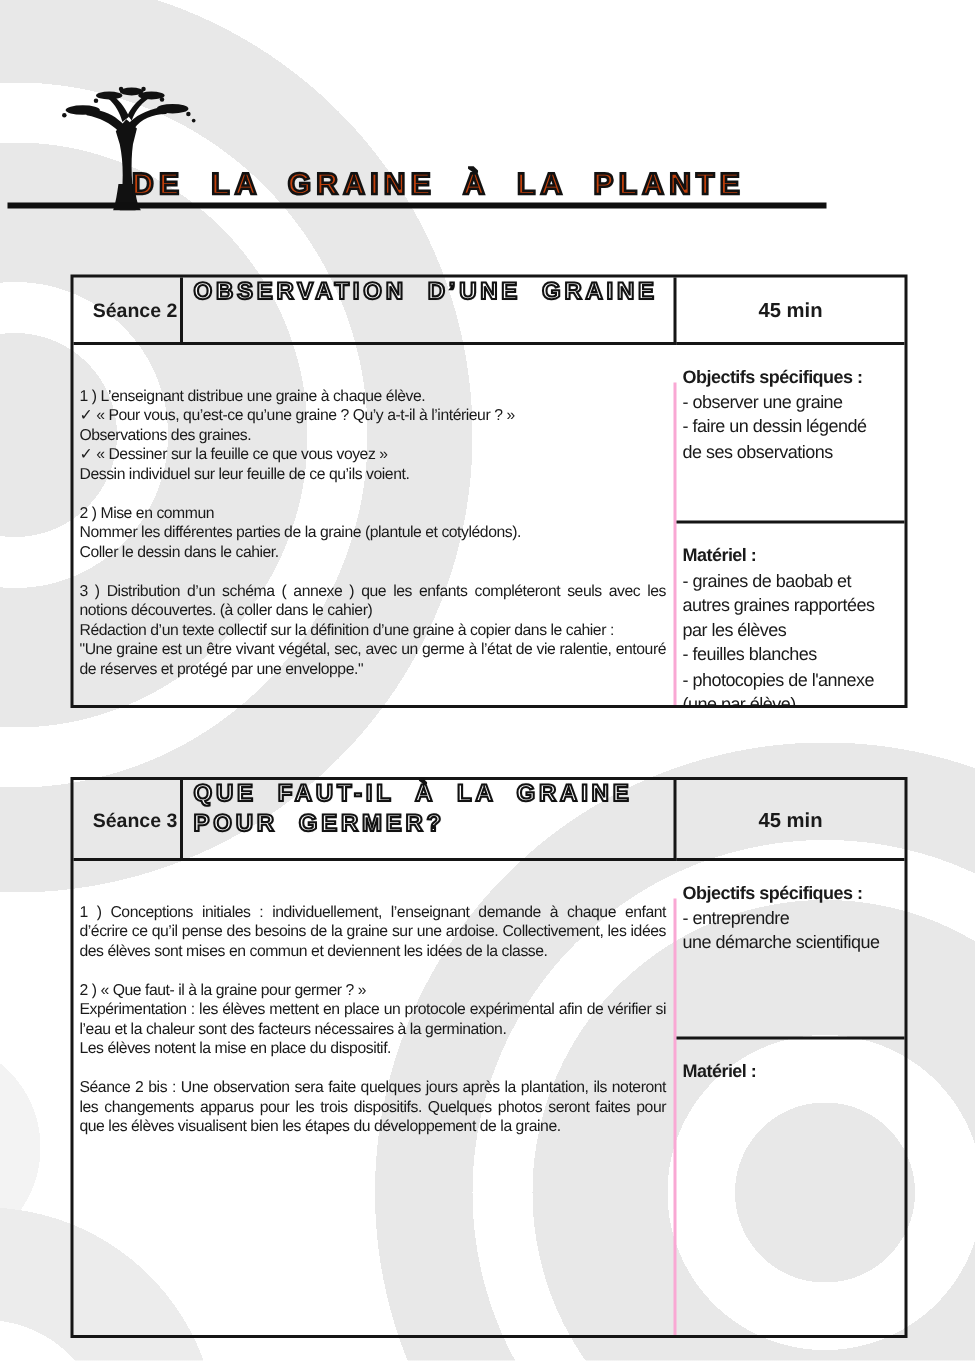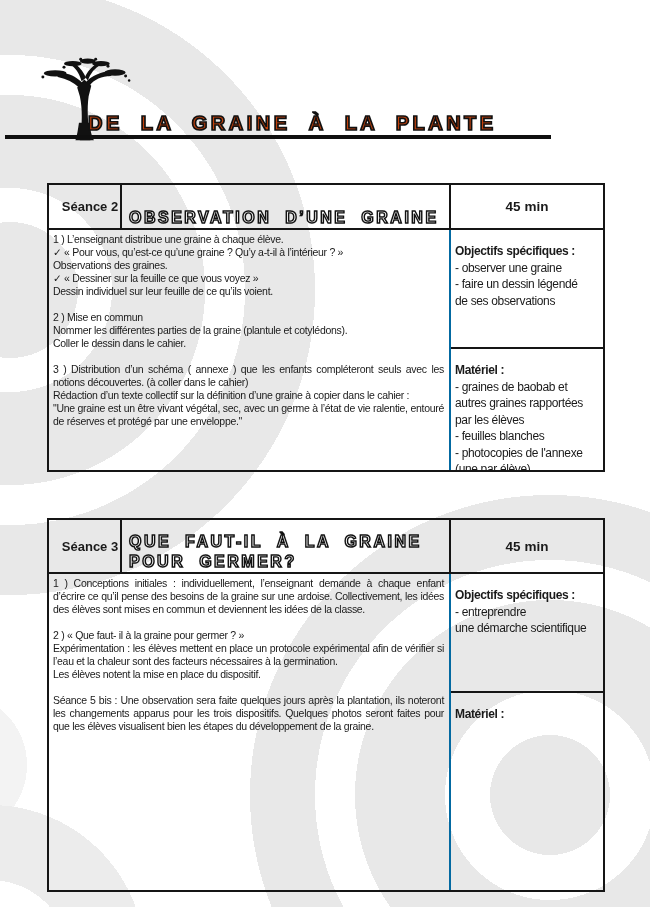--- a/index.html
+++ b/index.html
@@ -63,45 +63,46 @@
 
   .c-label {
     grid-column: 1; grid-row: 1;
     border-right: 2px solid #151515; border-bottom: 2px solid #151515;
     display: flex; align-items: center; justify-content: center;
     font-size: 13px; font-weight: bold; padding-left: 11px;
   }
   .c-title {
     grid-column: 2; grid-row: 1;
     border-right: 2px solid #151515; border-bottom: 2px solid #151515;
-    display: flex; align-items: flex-end;
+    display: flex; align-items: flex-start;
     padding-left: 7px;
   }
   .stencil {
     font-size: 16px; font-weight: 800;
     letter-spacing: 2.5px; word-spacing: 7px;
     line-height: 20px;
     color: #ffffff;
     -webkit-text-stroke: 1.4px #111;
     text-shadow: 0 0 1px #111;
     white-space: pre-line;
   }
   .c-time {
     grid-column: 3; grid-row: 1;
     border-bottom: 2px solid #151515;
     display: flex; align-items: center; justify-content: center;
     font-size: 13.5px; font-weight: bold;
   }
   .c-body {
     grid-column: 1 / 3; grid-row: 2 / 4;
-    border-right: 2px solid #0369a1;
+    border-right: 2px solid #f9a8d4;
     padding: 3px 5px 3px 4px;
     font-size: 10.5px; line-height: 13px; letter-spacing: -0.3px;
     text-align: justify;
     overflow: hidden;
+    margin-top: 25px;
   }
   .para { white-space: pre-line; }
   .para + .para { margin-top: 13px; }
   .c-obj {
     grid-column: 3; grid-row: 2;
     border-bottom: 2px solid #151515;
   }
   .c-mat { grid-column: 3; grid-row: 3; }
   .c-obj, .c-mat {
     padding: 13px 3px 3px 4px;
@@ -188,21 +189,21 @@
     <div class="c-title">
       <span class="stencil">QUE FAUT-IL À LA GRAINE
 POUR GERMER?</span>
     </div>
     <div class="c-time">45 min</div>
     <div class="c-body">
       <p class="para">1 ) Conceptions initiales : individuellement, l’enseignant demande à chaque enfant d’écrire ce qu’il pense des besoins de la graine sur une ardoise. Collectivement, les idées des élèves sont mises en commun et deviennent les idées de la classe.</p>
       <p class="para">2 ) « Que faut- il à la graine pour germer ? »
 Expérimentation : les élèves mettent en place un protocole expérimental afin de vérifier si l’eau et la chaleur sont des facteurs nécessaires à la germination.
 Les élèves notent la mise en place du dispositif.</p>
-      <p class="para">Séance 5 bis : Une observation sera faite quelques jours après la plantation, ils noteront les changements apparus pour les trois dispositifs. Quelques photos seront faites pour que les élèves visualisent bien les étapes du développement de la graine.</p>
+      <p class="para">Séance 2 bis : Une observation sera faite quelques jours après la plantation, ils noteront les changements apparus pour les trois dispositifs. Quelques photos seront faites pour que les élèves visualisent bien les étapes du développement de la graine.</p>
     </div>
     <div class="c-obj">
       <div class="col-heading">Objectifs spécifiques :</div>
       <div class="col-list">- entreprendre
 une démarche scientifique</div>
     </div>
     <div class="c-mat">
       <div class="col-heading">Matériel :</div>
     </div>
   </div>

